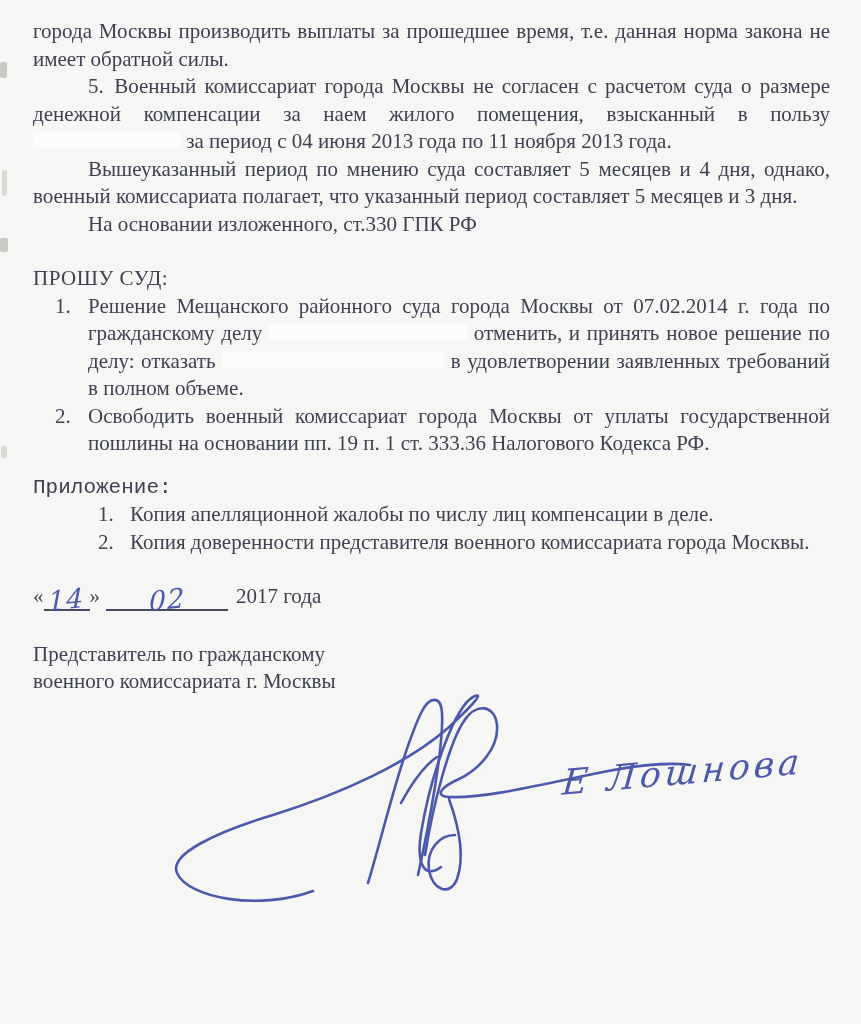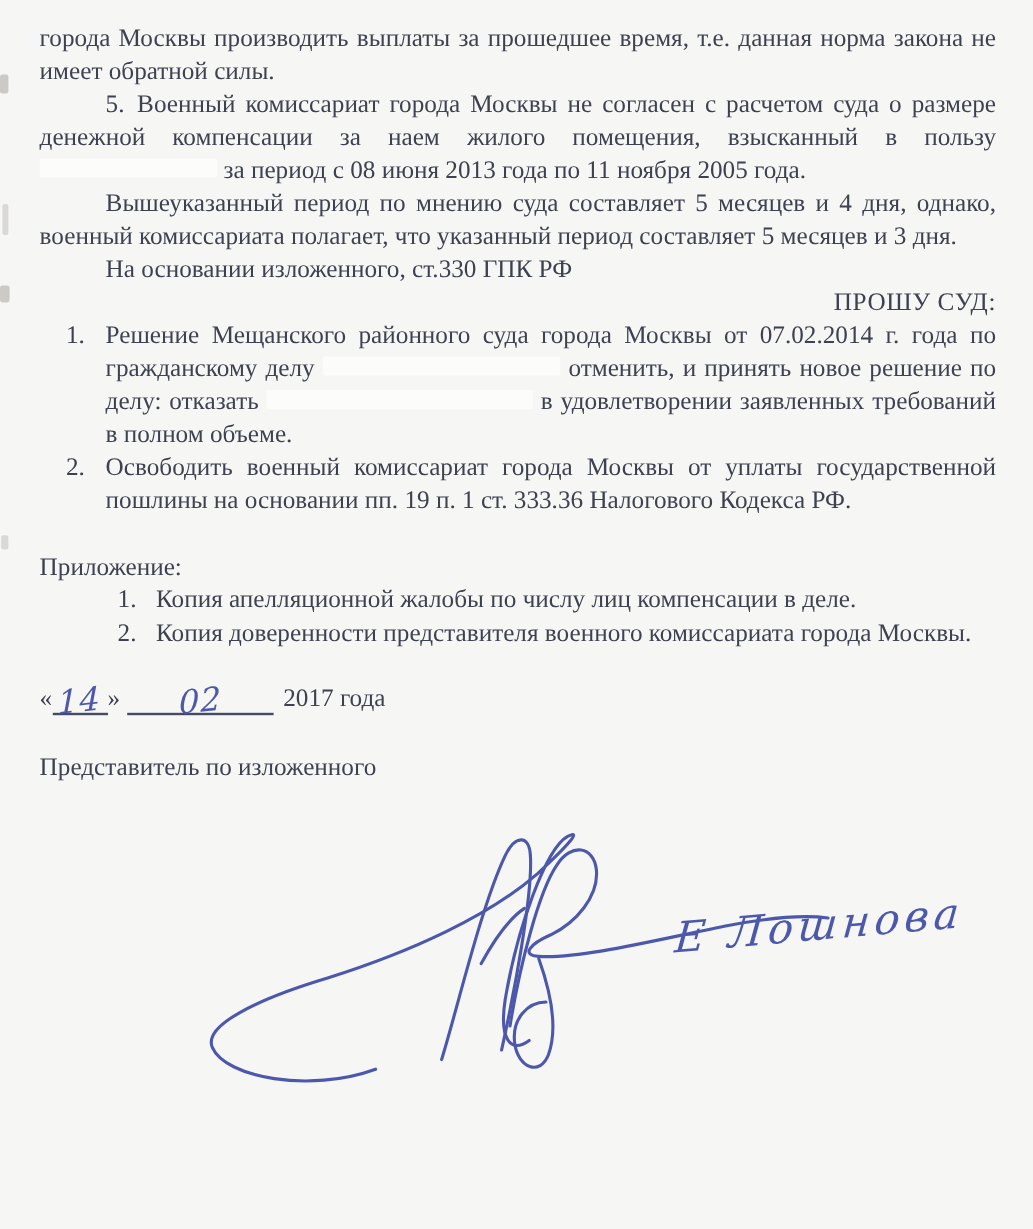--- a/index.html
+++ b/index.html
@@ -13,35 +13,35 @@
   }
   .page{position:absolute;left:0;top:0;width:861px;height:904px;}
   .textcol{
     position:absolute;left:33px;top:18px;width:797px;
     font-size:21px;line-height:27.5px;
   }
   p{margin:0;}
   .just{text-align:justify;}
   .indent{text-indent:55px;}
   .heading{
-    text-align:right;letter-spacing:0.5px;
+    text-align:left;margin-top:27px;letter-spacing:0.5px;
   }
   .list{margin-left:22px;}
   .li{position:relative;padding-left:33px;text-align:justify;}
   .li .num{position:absolute;left:0;top:0;text-indent:0;}
   .attach-list{margin-left:65px;}
   .attach-list .li{padding-left:32px;}
   .redact{
     display:inline-block;height:16px;vertical-align:baseline;
     background:#fcfcfb;border-radius:2px;
   }
   .r1{width:148px;}
   .r2{width:198px;}
   .r3{width:222px;}
-  .attach-title{margin-top:28px;}
+  .attach-title{margin-top:16px;font-family:Liberation Mono, monospace;}
   .date-line{margin-top:27px;white-space:nowrap;}
   .day-cell{
     display:inline-block;width:46px;text-align:center;
     border-bottom:2px solid #464a62;height:25px;vertical-align:bottom;
   }
   .month-cell{
     display:inline-block;width:122px;text-align:center;
     border-bottom:2px solid #464a62;height:25px;vertical-align:bottom;
     margin:0 8px 0 6px;
   }
@@ -76,21 +76,21 @@
   <div class="smudge s2"></div>
   <div class="smudge s3"></div>
   <div class="smudge s4"></div>
 
   <div class="textcol">
 
     <p class="just">города Москвы производить выплаты за прошедшее время, т.е. данная норма закона не имеет обратной силы.</p>
 
     <p class="just indent"><span>5.</span> <span>Военный комиссариат города Москвы не согласен с расчетом суда о размере денежной компенсации за наем жилого помещения, взысканный в пользу</span>
       <span class="redact r1"></span>
-      <span>за период с 08 июня 2013 года по 11 ноября 2005 года.</span></p>
+      <span>за период с 04 июня 2013 года по 11 ноября 2013 года.</span></p>
 
     <p class="just indent">Вышеуказанный период по мнению суда составляет 5 месяцев и 4 дня, однако, военный комиссариата полагает, что указанный период составляет 5 месяцев и 3 дня.</p>
 
     <p class="just indent">На основании изложенного, ст.330 ГПК РФ</p>
 
     <p class="heading">ПРОШУ СУД:</p>
 
     <div class="list">
       <div class="li">
         <span class="num">1.</span><span>Решение Мещанского районного суда города Москвы от 07.02.2014 г. года по гражданскому делу</span>
@@ -111,21 +111,22 @@
         <span class="num">1.</span><span>Копия апелляционной жалобы по числу лиц компенсации в деле.</span>
       </div>
       <div class="li">
         <span class="num">2.</span><span>Копия доверенности представителя военного комиссариата города Москвы.</span>
       </div>
     </div>
 
     <p class="date-line"><span>«</span><span class="day-cell"><span class="hand">14</span></span><span>»</span><span class="month-cell"><span class="hand">02</span></span><span>2017 года</span></p>
 
     <div class="sig-block">
-      <p class="sig-line">Представитель по изложенного</p>
+      <p class="sig-line">Представитель по гражданскому</p>
+      <p class="sig-line">военного комиссариата г. Москвы</p>
     </div>
 
   </div>
 
   <svg class="signature-svg" width="540" height="230" viewBox="0 0 540 230" fill="none">
     <g stroke="#4c58ab" stroke-width="2.6" stroke-linecap="round" fill="none">
       <path d="M 150,208 C 95,228 25,215 14,190 C 6,172 50,150 110,132 C 180,110 245,80 285,45 C 312,20 322,8 310,14 C 292,24 268,90 258,150 C 253,182 262,196 278,184"></path>
       <path d="M 205,200 C 218,158 238,72 258,30 C 266,13 278,12 279,30 C 281,62 266,142 255,192"></path>
       <path d="M 262,172 C 270,122 286,60 301,38 C 313,19 332,22 334,42 C 336,64 317,86 296,96 C 278,104 271,113 286,114 C 322,116 385,100 445,88 C 472,83 505,79 527,82"></path>
       <path d="M 286,116 C 296,144 302,174 294,196 C 287,214 269,207 266,187 C 263,166 277,152 292,152"></path>

